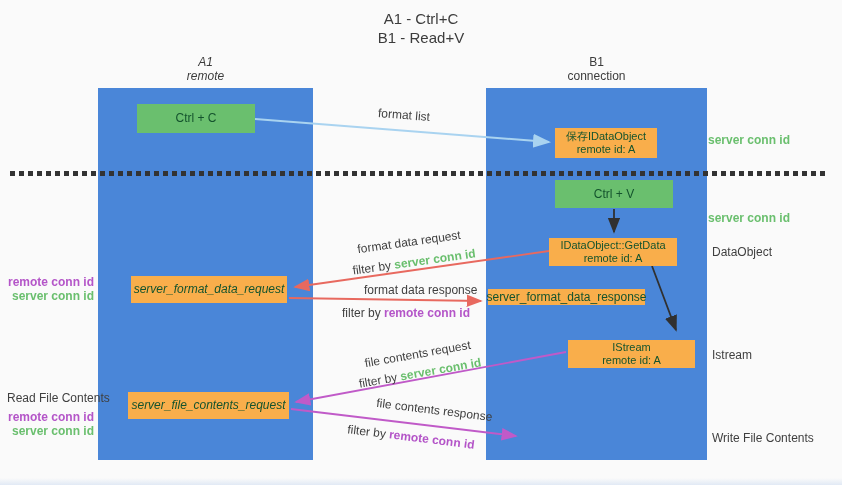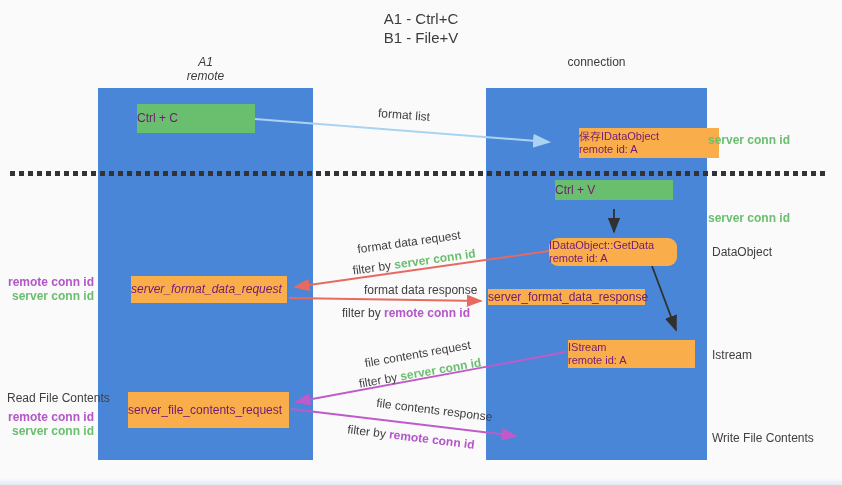--- a/index.html
+++ b/index.html
@@ -5,50 +5,51 @@
   html,body{margin:0;padding:0;}
   body{background:#fafafa;font-family:"Liberation Sans",sans-serif;}
   .canvas{position:relative;width:842px;height:485px;background:#fafafa;overflow:hidden;}
   .title{position:absolute;left:0;top:9px;width:842px;text-align:center;
          font-size:15px;line-height:19px;color:#3c3c3c;}
   .col{position:absolute;background:#4a86d8;z-index:1;}
   .col-header{position:absolute;text-align:center;font-size:12px;line-height:14px;color:#3c3c3c;z-index:2;}
   .dotted-line{position:absolute;left:10px;top:171px;width:815px;height:5px;z-index:4;
          background:repeating-linear-gradient(90deg,#333 0 5px,rgba(0,0,0,0) 5px 9px);}
   .arrow-layer{position:absolute;left:0;top:0;z-index:3;}
-  .node{position:absolute;display:flex;flex-direction:column;align-items:flex-start;justify-content:center;
-        color:#701a75;text-align:center;font-size:12px;line-height:13px;z-index:5;white-space:nowrap;}
+  .node{position:absolute;display:flex;flex-direction:column;align-items:center;justify-content:center;
+        color:#14532d;text-align:center;font-size:12px;line-height:13px;z-index:5;white-space:nowrap;}
   .node.two{font-size:11px;}
   .green{background:#6abf6e;}
   .orange{background:#f9ae4b;}
   .albl{position:absolute;font-size:12px;color:#3f3f3f;white-space:nowrap;z-index:6;}
   .side{position:absolute;font-size:12px;color:#3f3f3f;white-space:nowrap;z-index:6;}
   .t-green{color:#6abf6e;font-weight:bold;}
   .t-purple{color:#b455c8;font-weight:bold;}
   .right-block{text-align:right;}
   .bottom-fade{position:absolute;left:0;bottom:0;width:842px;height:7px;z-index:0;
         background:linear-gradient(180deg,rgba(74,134,216,0) 0%,rgba(74,134,216,0.14) 100%);}
 </style>
 </head>
 <body>
 
 <div class="canvas">
 
   <div class="bottom-fade"></div>
 
   <div class="title">
     <div>A1 - Ctrl+C</div>
-    <div>B1 - File+V</div>
+    <div>B1 - Read+V</div>
   </div>
 
   <div class="col-header" style="left:98px;top:55px;width:215px;font-style:italic;">
     <div>A1</div>
     <div>remote</div>
   </div>
   <div class="col-header" style="left:486px;top:55px;width:221px;">
+    <div>B1</div>
     <div>connection</div>
   </div>
 
   <div class="col" style="left:98px;top:88px;width:215px;height:372px;"></div>
   <div class="col" style="left:486px;top:88px;width:221px;height:372px;"></div>
 
   <div class="dotted-line"></div>
 
   <svg class="arrow-layer" width="842" height="485">
     <defs>
@@ -71,48 +72,48 @@
     <line x1="549" y1="251" x2="295" y2="287" stroke="#e8695f" stroke-width="1.8" marker-end="url(#m-red)"></line>
     <line x1="289" y1="298" x2="481" y2="301" stroke="#e8695f" stroke-width="1.8" marker-end="url(#m-red)"></line>
     <line x1="566" y1="352" x2="296" y2="402" stroke="#c05ac8" stroke-width="1.8" marker-end="url(#m-purple)"></line>
     <line x1="291" y1="409" x2="516" y2="436" stroke="#c05ac8" stroke-width="1.8" marker-end="url(#m-purple)"></line>
   </svg>
 
   <div class="node green" style="left:137px;top:104px;width:118px;height:29px;">
     <div>Ctrl + C</div>
   </div>
 
-  <div class="node orange two" style="left:579px;top:128px;width:140px;height:30px;">
+  <div class="node orange two" style="left:555px;top:128px;width:102px;height:30px;">
     <div>保存IDataObject</div>
     <div>remote id: A</div>
   </div>
 
-  <div class="node green" style="left:555px;top:180px;width:118px;height:20px;">
+  <div class="node green" style="left:555px;top:180px;width:118px;height:28px;">
     <div>Ctrl + V</div>
   </div>
 
-  <div class="node orange two" style="left:549px;top:238px;width:128px;height:28px;border-radius:9px;">
+  <div class="node orange two" style="left:549px;top:238px;width:128px;height:28px;">
     <div>IDataObject::GetData</div>
     <div>remote id: A</div>
   </div>
 
   <div class="node orange" style="left:131px;top:276px;width:156px;height:27px;font-style:italic;">
     <div>server_format_data_request</div>
   </div>
 
   <div class="node orange" style="left:488px;top:289px;width:157px;height:16px;">
     <div>server_format_data_response</div>
   </div>
 
   <div class="node orange two" style="left:568px;top:340px;width:127px;height:28px;">
     <div>IStream</div>
     <div>remote id: A</div>
   </div>
 
-  <div class="node orange" style="left:128px;top:392px;width:161px;height:36px;">
+  <div class="node orange" style="left:128px;top:392px;width:161px;height:27px;font-style:italic;">
     <div>server_file_contents_request</div>
   </div>
 
 
   <div class="albl" style="left:378px;top:108px;transform:rotate(4.5deg);">format list</div>
 
   <div class="albl" style="left:357px;top:235px;transform:rotate(-8deg);">format data request</div>
   <div class="albl" style="left:352px;top:255px;transform:rotate(-8deg);">
     <span>filter by </span><span class="t-green">server conn id</span>
   </div>

